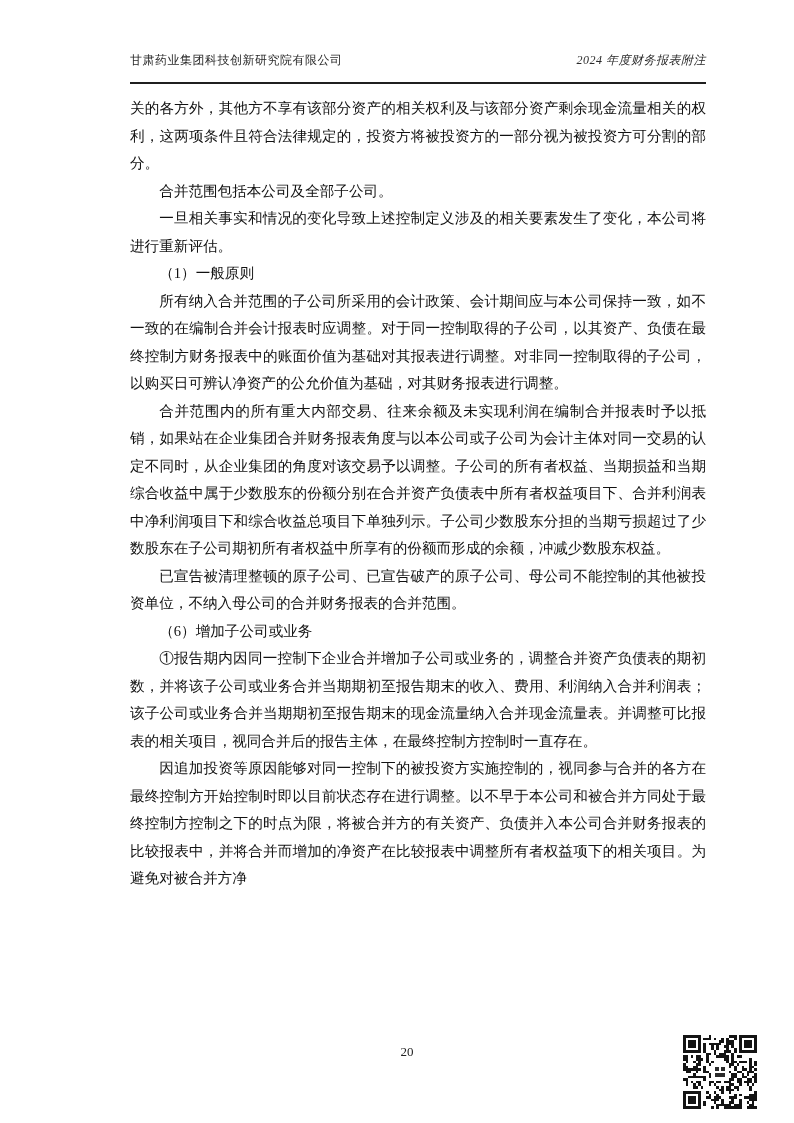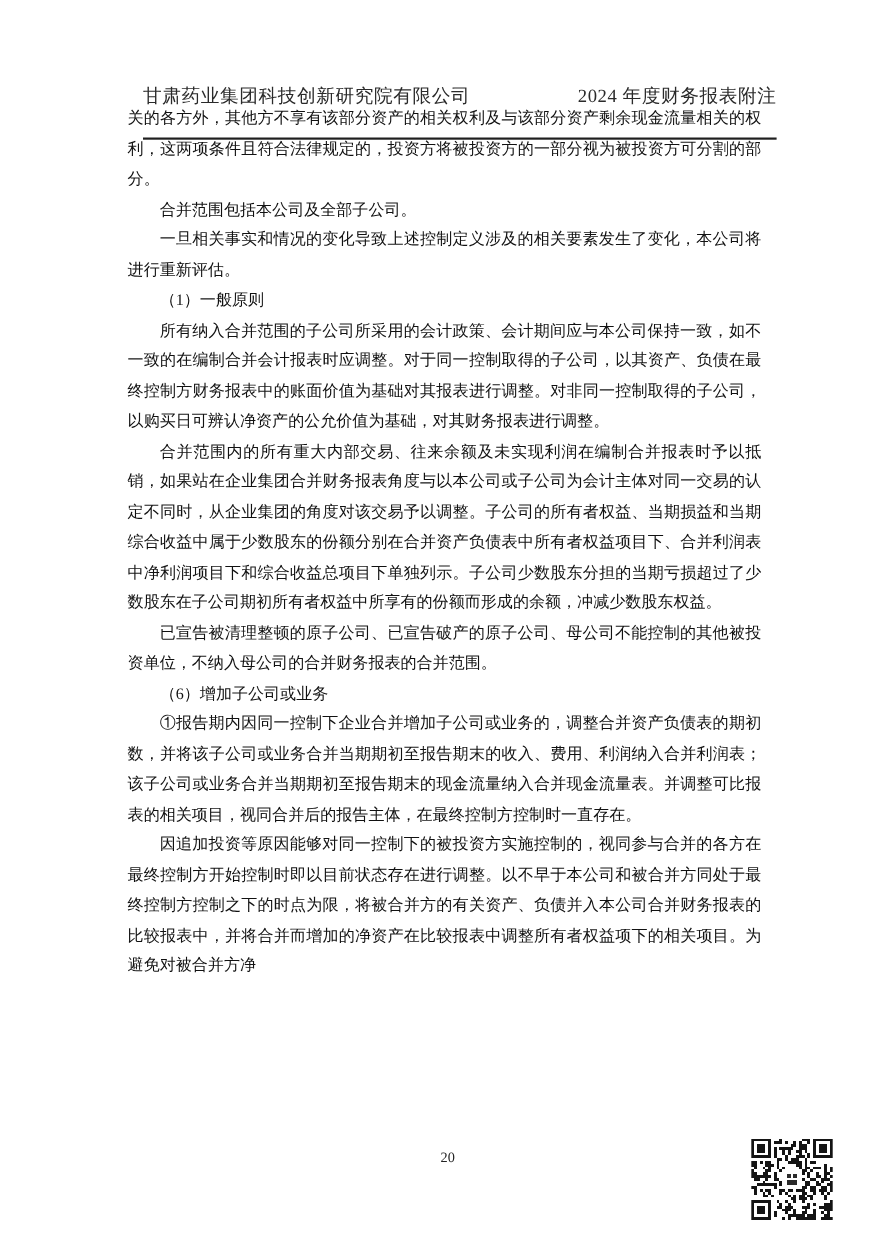--- a/index.html
+++ b/index.html
@@ -9,30 +9,29 @@
     background:#ffffff;
     margin:0 auto;
     font-family:"Liberation Serif","DejaVu Serif",serif;
     color:#1c1c1c;
     overflow:hidden;
   }
   .header{
     position:absolute;
     left:130px;top:52px;width:576px;
     display:flex;justify-content:space-between;align-items:flex-end;
-    font-size:17px;color:#2a2a2a;
-    padding-bottom:26px;
+    font-size:12px;color:#2a2a2a;
+    padding-bottom:13px;
     border-bottom:2px solid #1f1f1f;
-    margin-top:24px;
   }
   .header .company{letter-spacing:.5px;}
-  .header .doctitle{letter-spacing:.5px;}
+  .header .doctitle{letter-spacing:.5px;font-style:italic;}
   .body-text{
     position:absolute;
-    left:116px;top:95px;width:576px;
+    left:130px;top:95px;width:576px;
     font-size:14.6px;line-height:27.5px;
     text-align:justify;
     color:#111;
   }
   .body-text p{
     margin:0;padding:0;
     text-indent:2em;
   }
   .body-text p.cont{text-indent:0;}
   .page-number{

